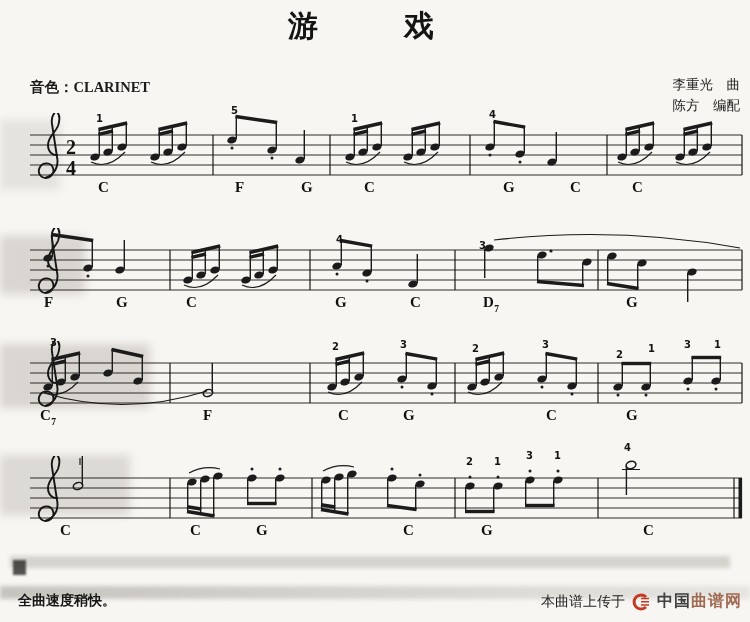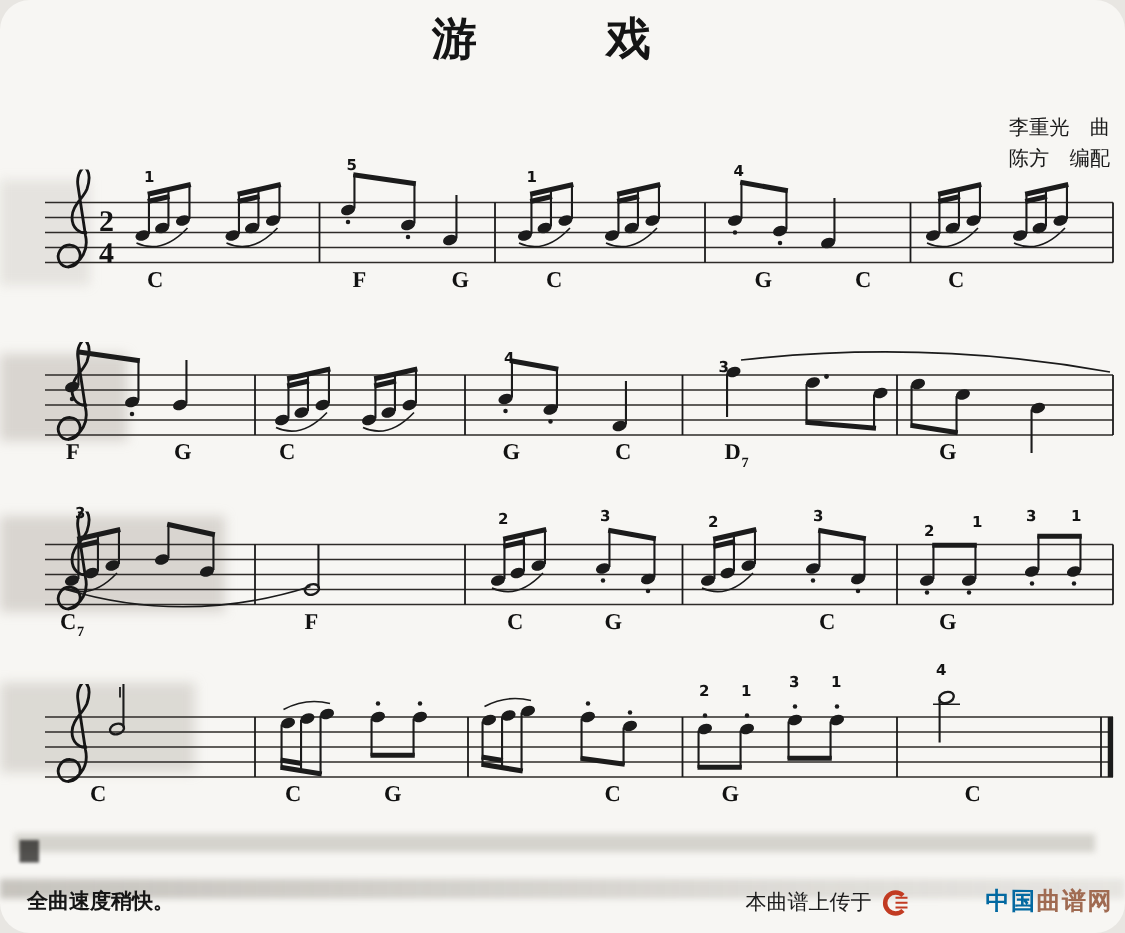--- a/index.html
+++ b/index.html
@@ -1,18 +1,18 @@
 <!DOCTYPE html>
 <html><head>
 <meta charset="utf-8">
 <style>
   html,body{margin:0;padding:0;background:#e8e6e2;}
   #page{position:relative;width:750px;height:622px;margin:0 auto;overflow:hidden;
         background:#f7f6f3;
-        font-family:"Liberation Serif","DejaVu Serif",serif;color:#1b1b1b;border-radius:20px;}
+        font-family:"Liberation Serif","DejaVu Serif",serif;color:#1b1b1b;}
   .smudge{position:absolute;pointer-events:none;filter:blur(4px);z-index:0;}
   .layer{position:relative;z-index:1;}
   #title{position:absolute;top:6px;left:0;width:750px;text-align:center;
          font-family:"Liberation Sans","DejaVu Sans",sans-serif;
          font-weight:bold;font-size:30px;letter-spacing:28px;color:#141414;}
   #meta-left{position:absolute;top:78px;left:30px;font-size:14.5px;font-weight:700;line-height:19px;}
   #meta-right{position:absolute;top:74px;right:10px;text-align:right;font-size:13.5px;line-height:21px;font-weight:500;}
   .staff{position:absolute;left:0;width:750px;height:108px;}
   .ssvg{position:absolute;left:0;top:16px;}
   .fings{position:absolute;inset:0;pointer-events:none;}
@@ -21,21 +21,21 @@
   .chords{position:absolute;left:0;top:82px;width:750px;height:22px;}
   .chord{position:absolute;top:0;font-size:15px;font-weight:700;color:#111;
          font-family:"Liberation Serif","DejaVu Serif",serif;}
   .chord sub{font-size:9.5px;position:relative;top:1px;left:0.5px;}
   #hint-line{position:absolute;top:561px;left:30px;width:712px;font-size:14px;color:#161616;}
   #hint-line b{font-weight:700;}
   #tempo-line{position:absolute;top:592px;left:18px;font-size:14px;font-weight:700;color:#161616;}
   #upload-line{position:absolute;top:591px;right:8px;display:flex;align-items:center;gap:6px;font-size:14px;color:#1c1c1c;}
   #site-name{font-weight:bold;font-size:16px;letter-spacing:1px;
              font-family:"Liberation Sans","DejaVu Sans",sans-serif;}
-  #site-name .p1{color:#0369a1;margin-left:44px;}
+  #site-name .p1{color:#404040;}
   #site-name .p2{color:#a06b52;}
   .inkblot{position:absolute;top:560px;left:13px;width:13px;height:15px;background:#2b2a28;
            filter:blur(1px);opacity:.8;z-index:1;}
 </style>
 </head>
 <body>
 
 <div id="page">
 
   <div class="smudge" style="left:0;top:120px;width:60px;height:70px;background:rgba(160,153,143,.20);"></div>
@@ -43,20 +43,21 @@
   <div class="smudge" style="left:0;top:344px;width:150px;height:64px;background:rgba(160,153,143,.35);"></div>
   <div class="smudge" style="left:0;top:455px;width:130px;height:60px;background:rgba(160,153,143,.30);"></div>
   <div class="smudge" style="left:10px;top:556px;width:720px;height:12px;background:rgba(150,145,136,.35);filter:blur(2px);"></div>
   <div class="smudge" style="left:0;top:586px;width:750px;height:13px;background:linear-gradient(90deg,rgba(140,135,126,.45),rgba(140,135,126,.15));filter:blur(2px);"></div>
   <div class="inkblot"></div>
 
   <div class="layer">
     <div id="title">游　戏</div>
 
     <div id="meta-left">
+      <div><span>音色：</span><span>CLARINET</span></div>
     </div>
 
     <div id="meta-right">
       <div>李重光　曲</div>
       <div>陈方　编配</div>
     </div>
   </div>
 
   <div class="staff" style="top:97px">
     <svg class="ssvg" width="750" height="84">

